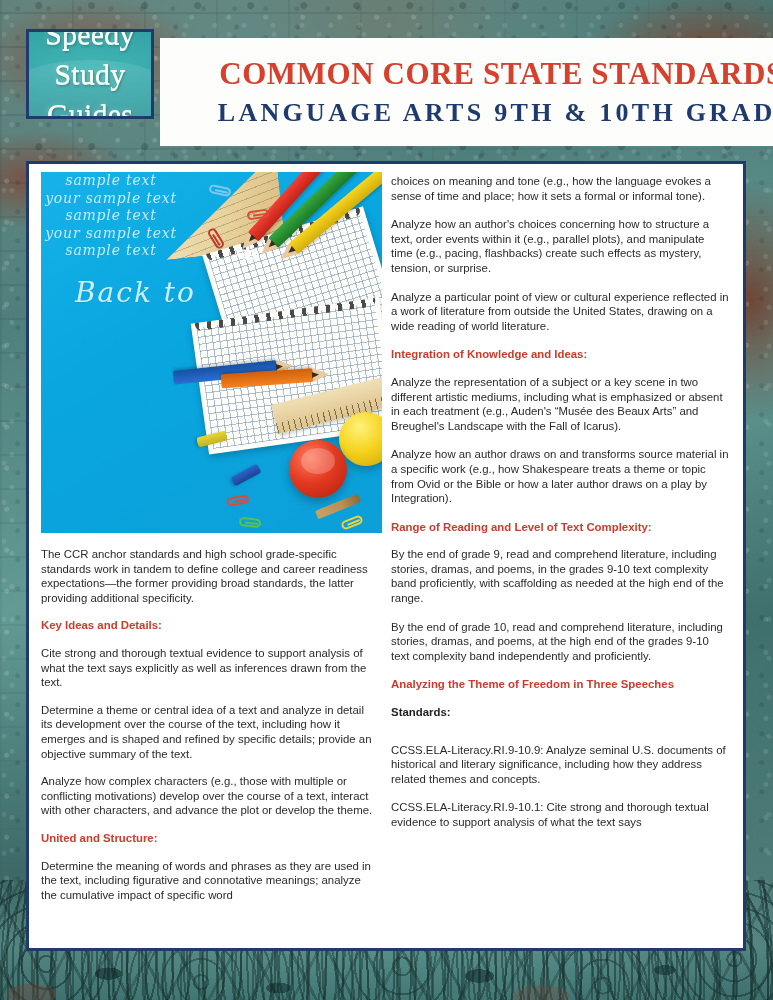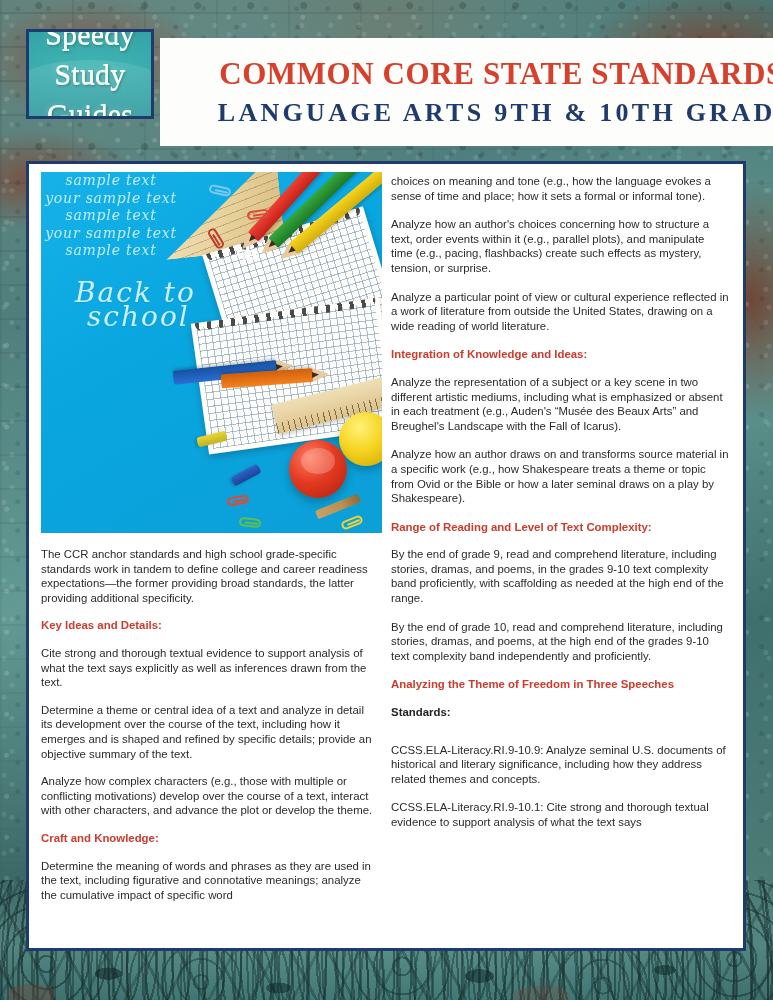--- a/index.html
+++ b/index.html
@@ -427,47 +427,46 @@
         <div class="obj clip" id="clip5"></div>
         <div class="obj clip" id="clip6"></div>
         <div class="obj clip" id="clip7"></div>
 
         <div class="obj peg" id="peg-yellow"></div>
         <div class="obj peg" id="peg-blue"></div>
 
         <div class="obj" id="brush"></div>
 
         <div class="photo-script" id="ph-back">Back to</div>
-        <div class="photo-script" id="ph-school">school</div>
         <div id="ph-lines" style="white-space:pre-line;">sample text
 your sample text
 sample text
 your sample text
 sample text</div>
       </div>
 
       <div>
           <div class="para">The CCR anchor standards and high school grade-specific standards work in tandem to define college and career readiness expectations—the former providing broad standards, the latter providing additional specificity.</div>
           <div class="head-red">Key Ideas and Details:</div>
           <div class="para">Cite strong and thorough textual evidence to support analysis of what the text says explicitly as well as inferences drawn from the text.</div>
           <div class="para">Determine a theme or central idea of a text and analyze in detail its development over the course of the text, including how it emerges and is shaped and refined by specific details; provide an objective summary of the text.</div>
           <div class="para">Analyze how complex characters (e.g., those with multiple or conflicting motivations) develop over the course of a text, interact with other characters, and advance the plot or develop the theme.</div>
-          <div class="head-red">Craft and Knowledge:</div>
+          <div class="head-red">United and Structure:</div>
           <div class="para">Determine the meaning of words and phrases as they are used in the text, including figurative and connotative meanings; analyze the cumulative impact of specific word</div>
         </div>
     </div>
 
     <div class="column" id="col-right">
       <div>
           <div class="para">choices on meaning and tone (e.g., how the language evokes a sense of time and place; how it sets a formal or informal tone).</div>
           <div class="para">Analyze how an author's choices concerning how to structure a text, order events within it (e.g., parallel plots), and manipulate time (e.g., pacing, flashbacks) create such effects as mystery, tension, or surprise.</div>
           <div class="para">Analyze a particular point of view or cultural experience reflected in a work of literature from outside the United States, drawing on a wide reading of world literature.</div>
           <div class="head-red">Integration of Knowledge and Ideas:</div>
           <div class="para">Analyze the representation of a subject or a key scene in two different artistic mediums, including what is emphasized or absent in each treatment (e.g., Auden's “Musée des Beaux Arts” and Breughel's Landscape with the Fall of Icarus).</div>
-          <div class="para">Analyze how an author draws on and transforms source material in a specific work (e.g., how Shakespeare treats a theme or topic from Ovid or the Bible or how a later seminal draws on a play by Shakespeare).</div>
+          <div class="para">Analyze how an author draws on and transforms source material in a specific work (e.g., how Shakespeare treats a theme or topic from Ovid or the Bible or how a later author draws on a play by Integration).</div>
           <div class="head-red">Range of Reading and Level of Text Complexity:</div>
           <div class="para">By the end of grade 9, read and comprehend literature, including stories, dramas, and poems, in the grades 9-10 text complexity band proficiently, with scaffolding as needed at the high end of the range.</div>
           <div class="para">By the end of grade 10, read and comprehend literature, including stories, dramas, and poems, at the high end of the grades 9-10 text complexity band independently and proficiently.</div>
           <div class="head-red">Analyzing the Theme of Freedom in Three Speeches</div>
           <div class="head-dark">Standards:</div>
           <div class="para">CCSS.ELA-Literacy.RI.9-10.9: Analyze seminal U.S. documents of historical and literary significance, including how they address related themes and concepts.</div>
           <div class="para">CCSS.ELA-Literacy.RI.9-10.1: Cite strong and thorough textual evidence to support analysis of what the text says</div>
         </div>
     </div>
 

